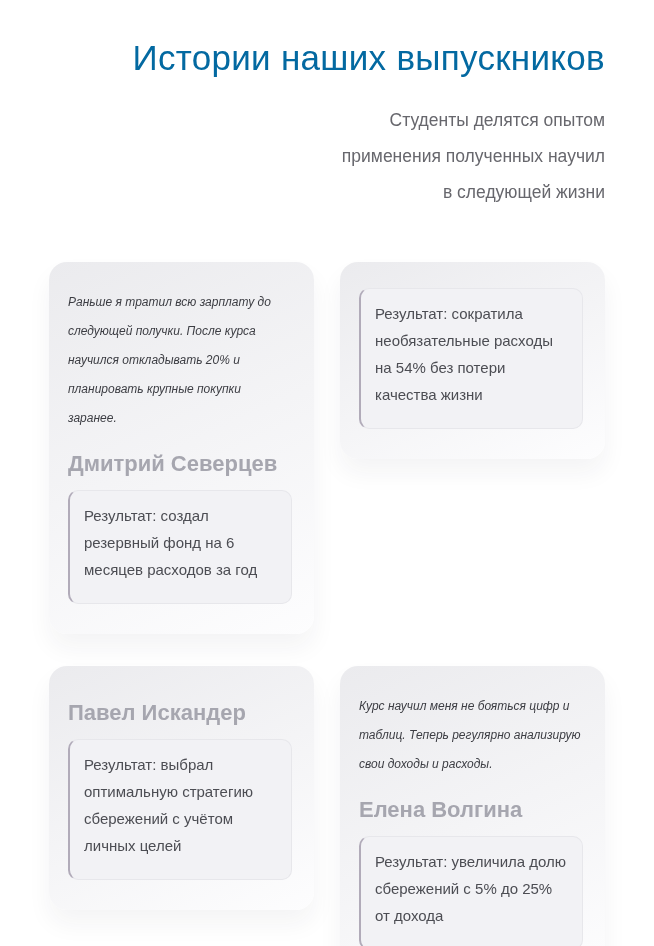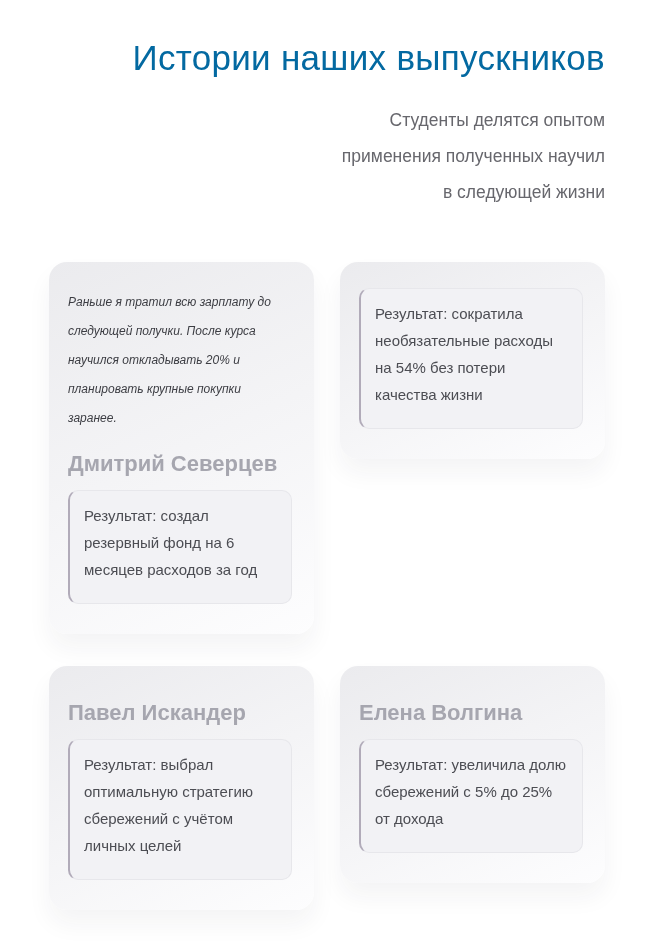--- a/index.html
+++ b/index.html
@@ -100,19 +100,20 @@
       <div class="testimonial-card">
         <div class="result-box">Результат: сократила необязательные расходы на 54% без потери качества жизни</div>
       </div>
 
       <div class="testimonial-card">
         <div class="student-name">Павел Искандер</div>
         <div class="result-box">Результат: выбрал оптимальную стратегию сбережений с учётом личных целей</div>
       </div>
 
       <div class="testimonial-card">
+        <p class="quote">Курс научил меня не бояться цифр и таблиц. Теперь регулярно анализирую свои доходы и расходы.</p>
         <div class="student-name">Елена Волгина</div>
         <div class="result-box">Результат: увеличила долю сбережений с 5% до 25% от дохода</div>
       </div>
 
     </div>
   </div>
 </div>
 
 </body></html>

